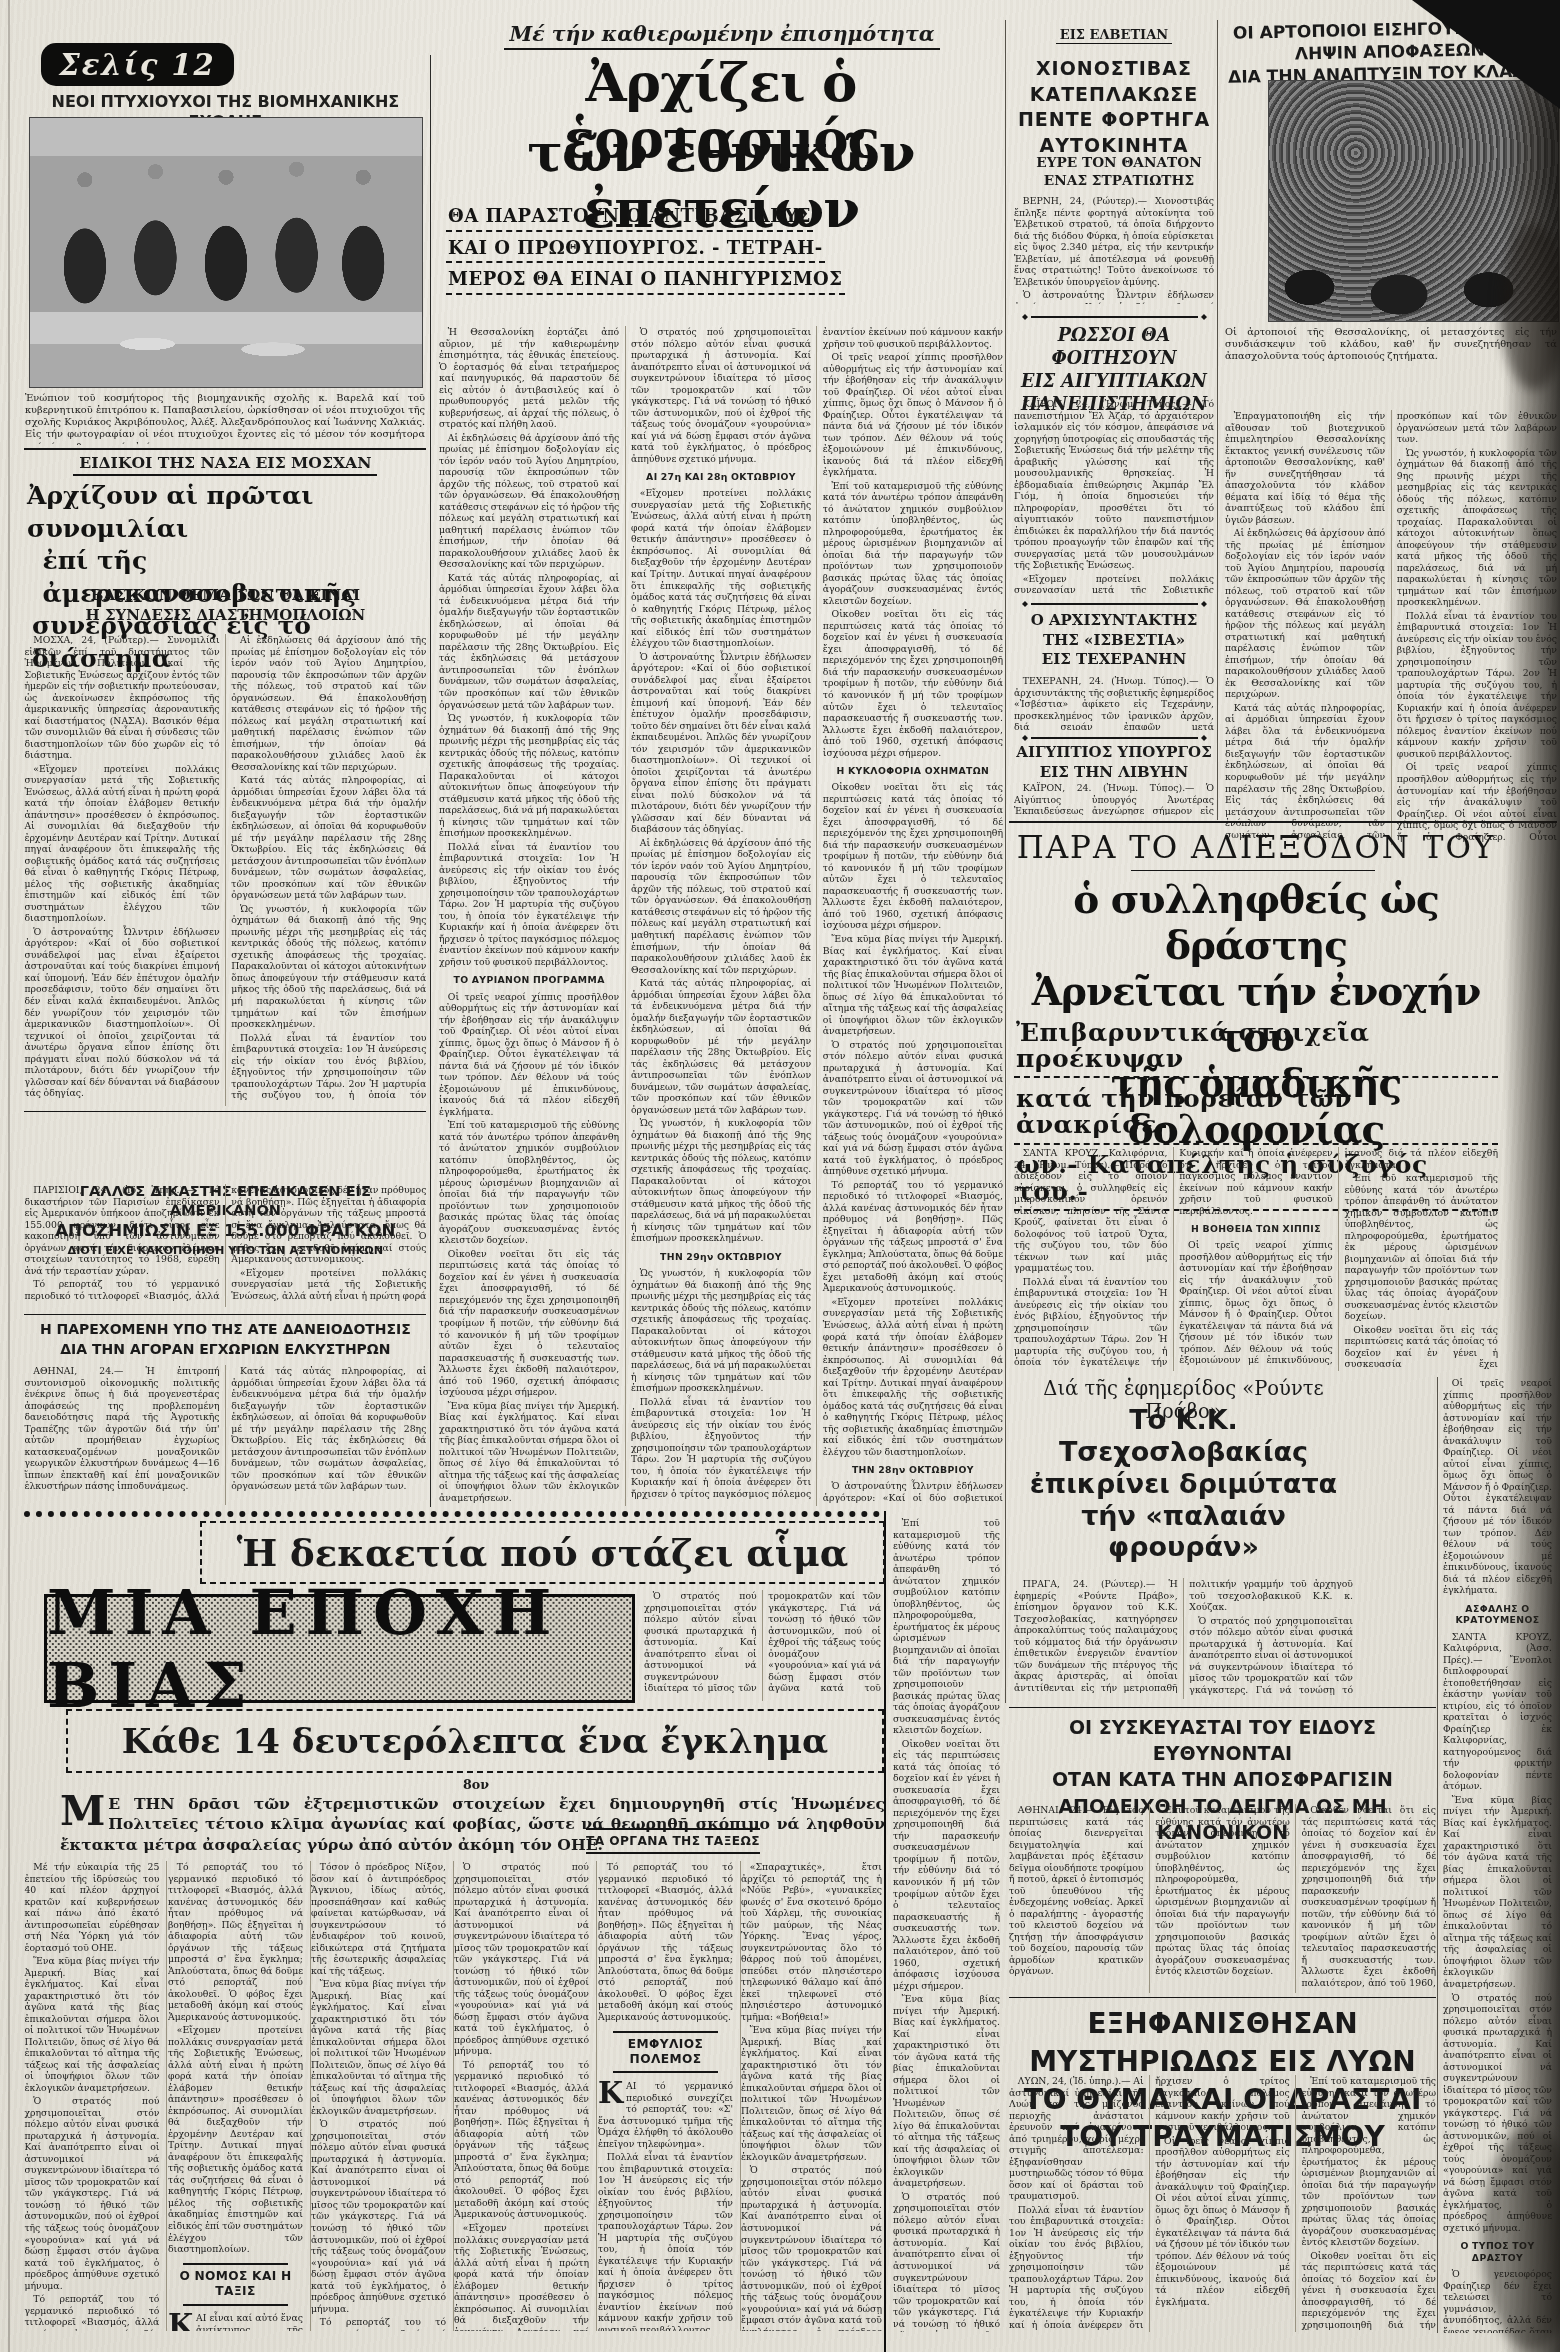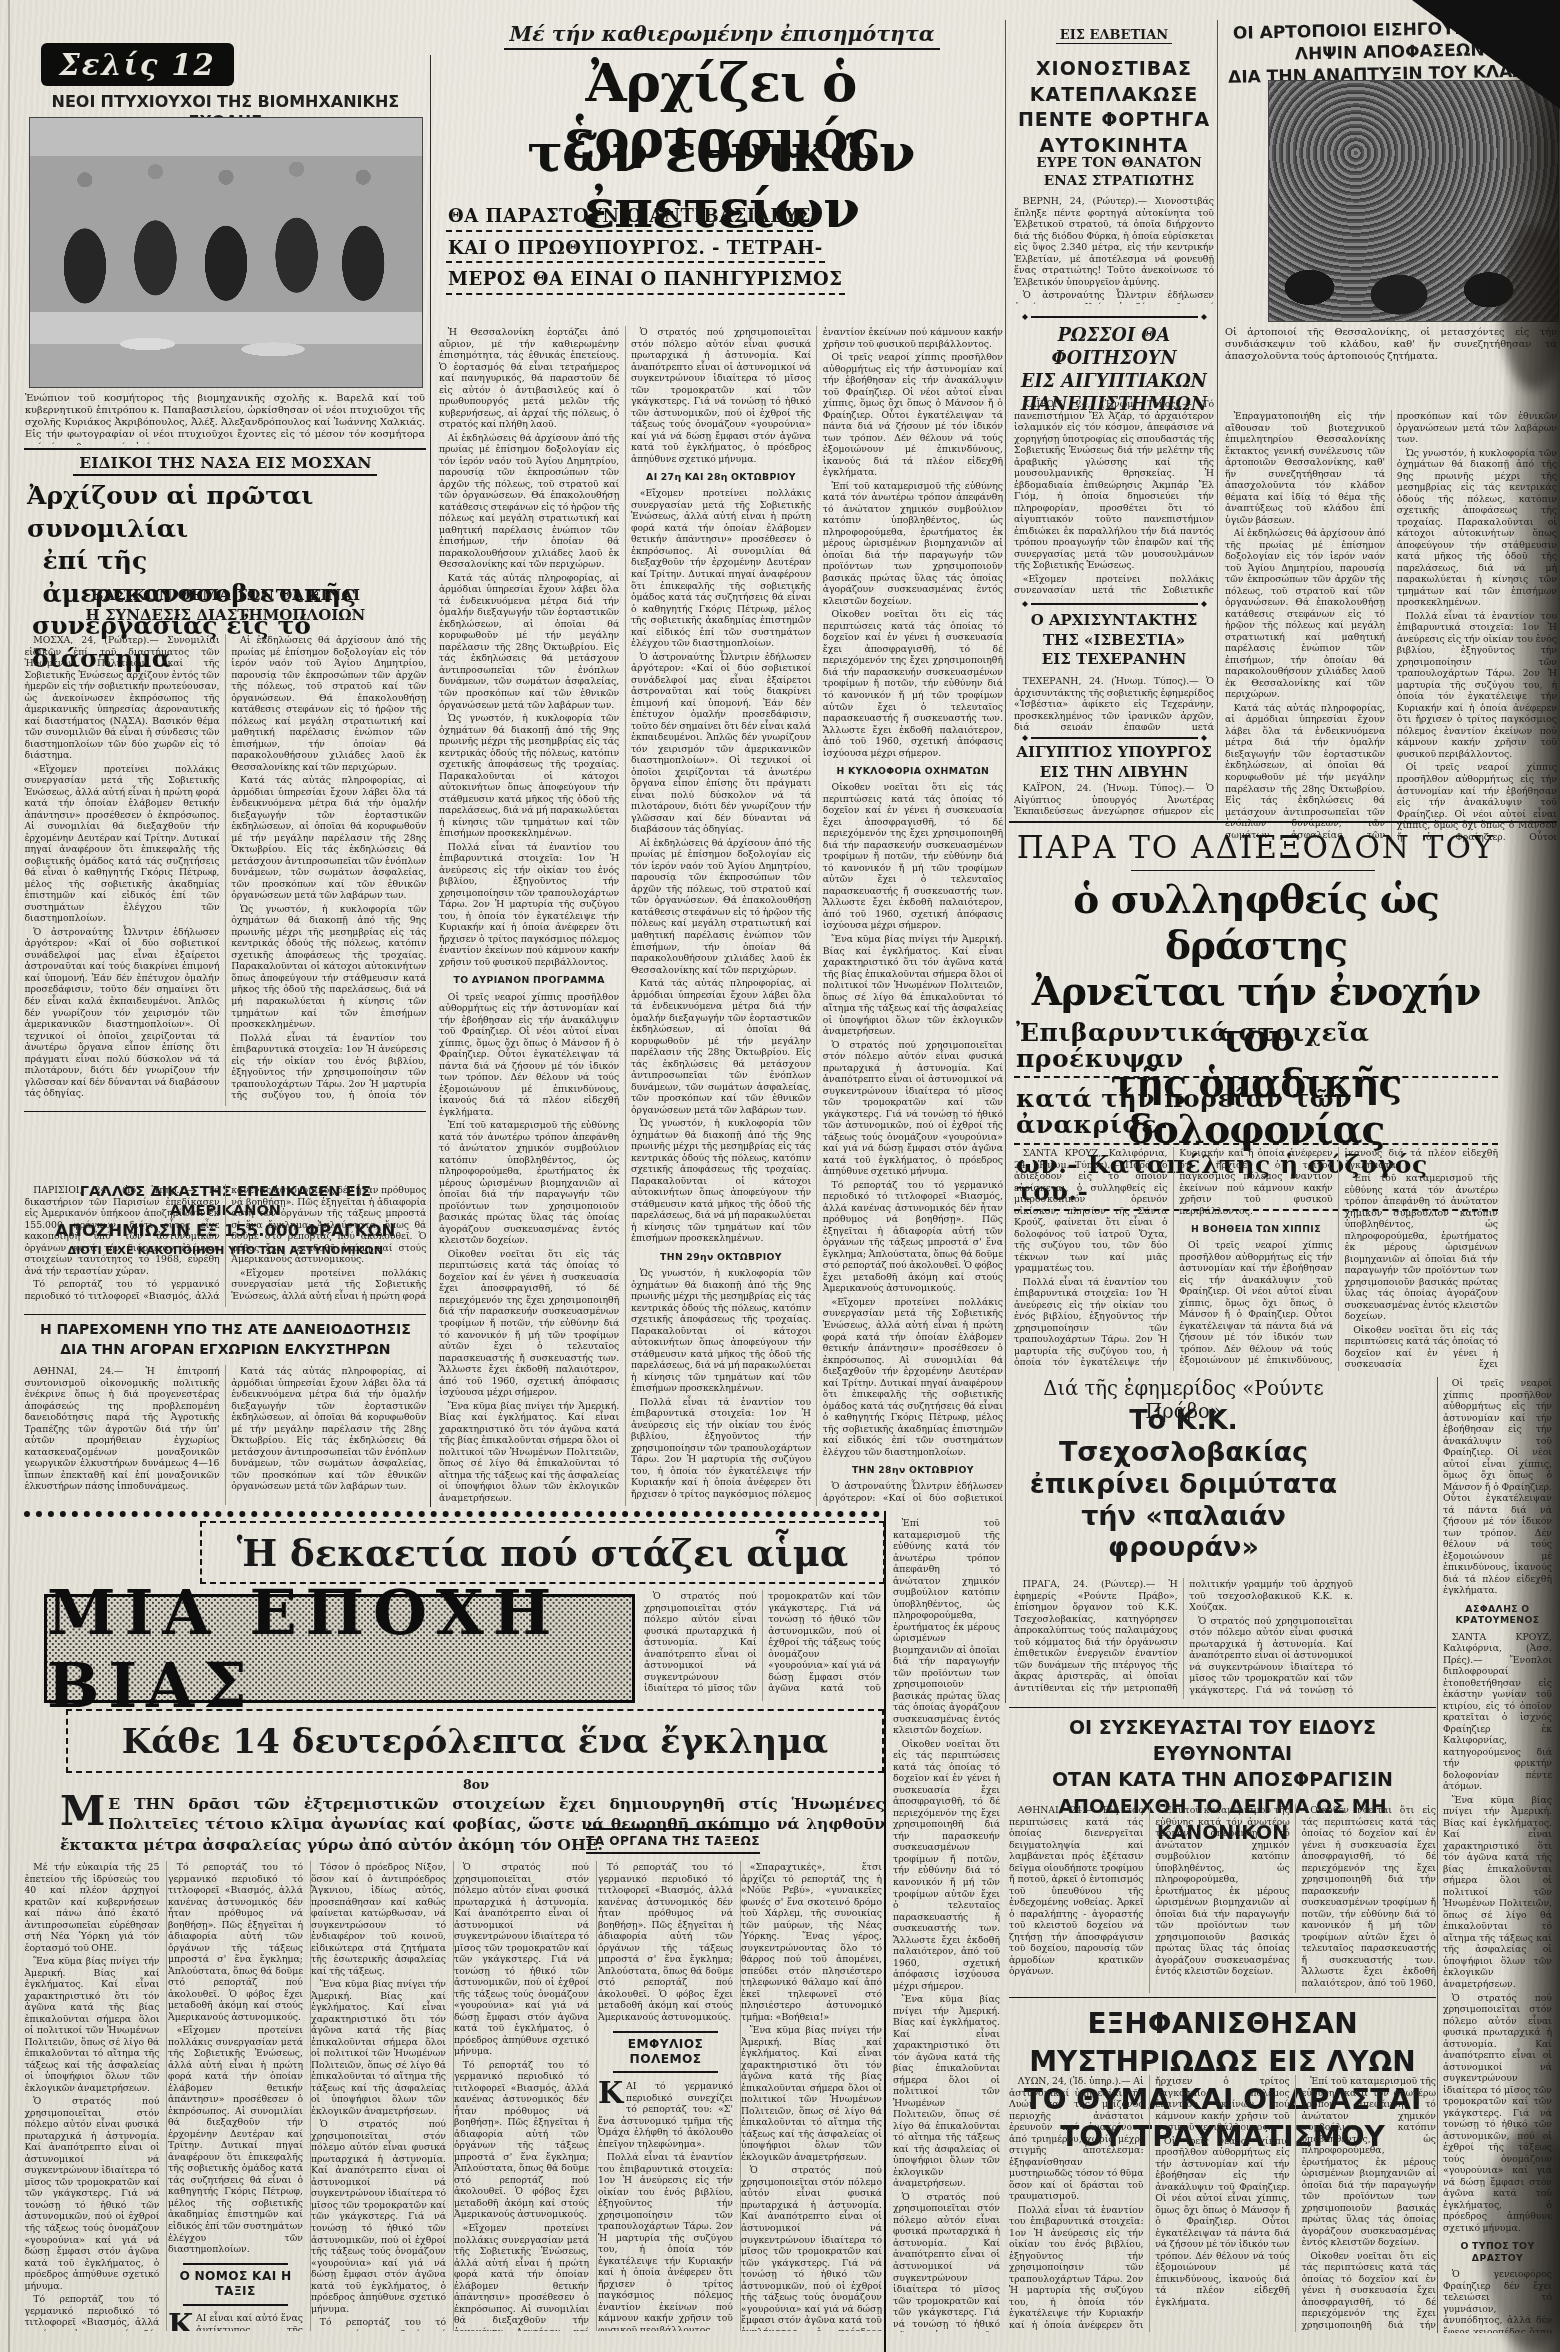--- a/index.html
+++ b/index.html
@@ -76,21 +76,21 @@
   .bcol p{margin:0 0 2px;text-indent:8.8px;}
   
   #corner-tri{position:absolute;top:0;right:0;width:148px;height:109px;background:#111;
       clip-path:polygon(100% 0,0 0,100% 100%);z-index:30;}
   #right-band{position:absolute;top:0;right:0;width:57px;height:2352px;z-index:25;pointer-events:none;
       background:linear-gradient(to right, rgba(40,36,30,0) 0%, rgba(40,36,30,.45) 45%, rgba(18,16,13,.82) 100%);}
   .smudge{position:absolute;border-radius:50%;filter:blur(5.9px);z-index:26;pointer-events:none;}
   #left-fold{position:absolute;left:7.8px;top:0;width:2px;height:2352px;background:rgba(60,55,45,.28);}
   .masthead-box{position:absolute;background:#0d0d0c;color:#e8e5dc;display:flex;align-items:center;
       justify-content:center;font-weight:bold;font-style:italic;font-size:29px;letter-spacing:2px;
-      border-radius:6px;}
+      border-radius:15px;}
 </style>
 </head>
 <body>
 
 <div id="page">
 
   <div id="left-fold"></div>
 
   <div class="masthead-box" style="left:41px;top:43px;width:193px;height:43px;">
     <span>Σελίς 12</span>

